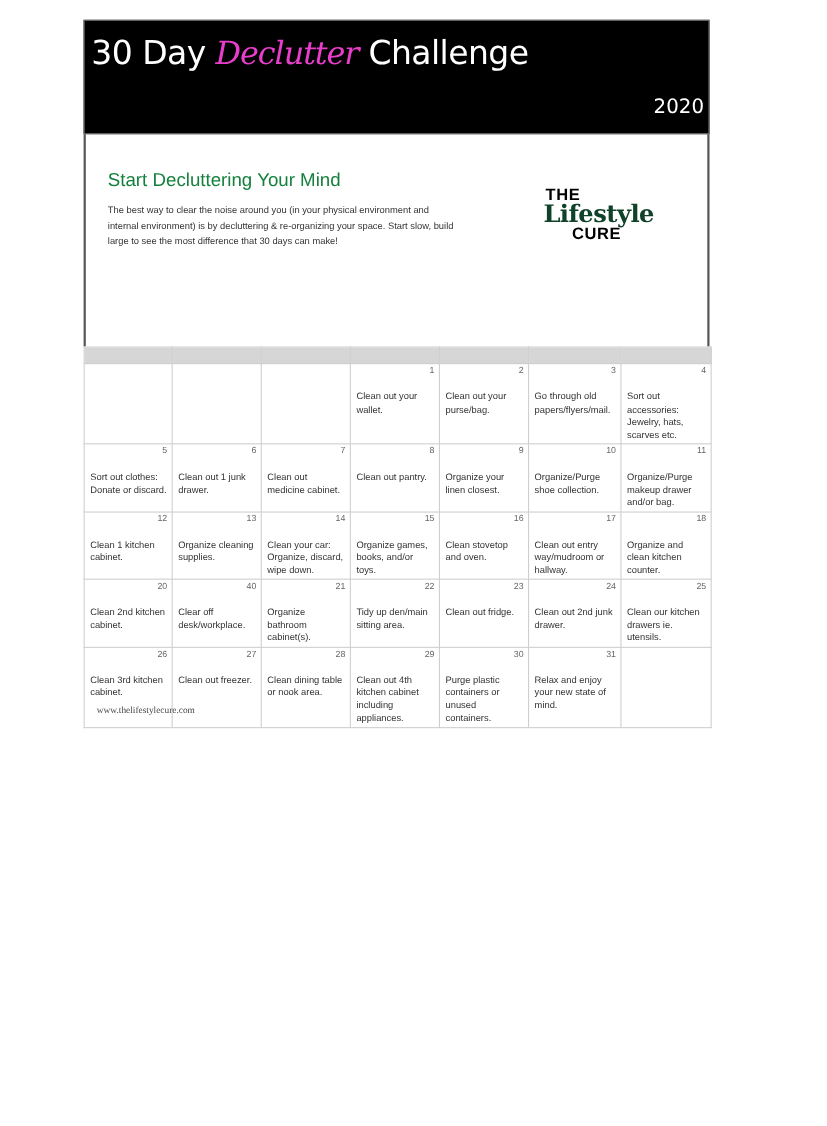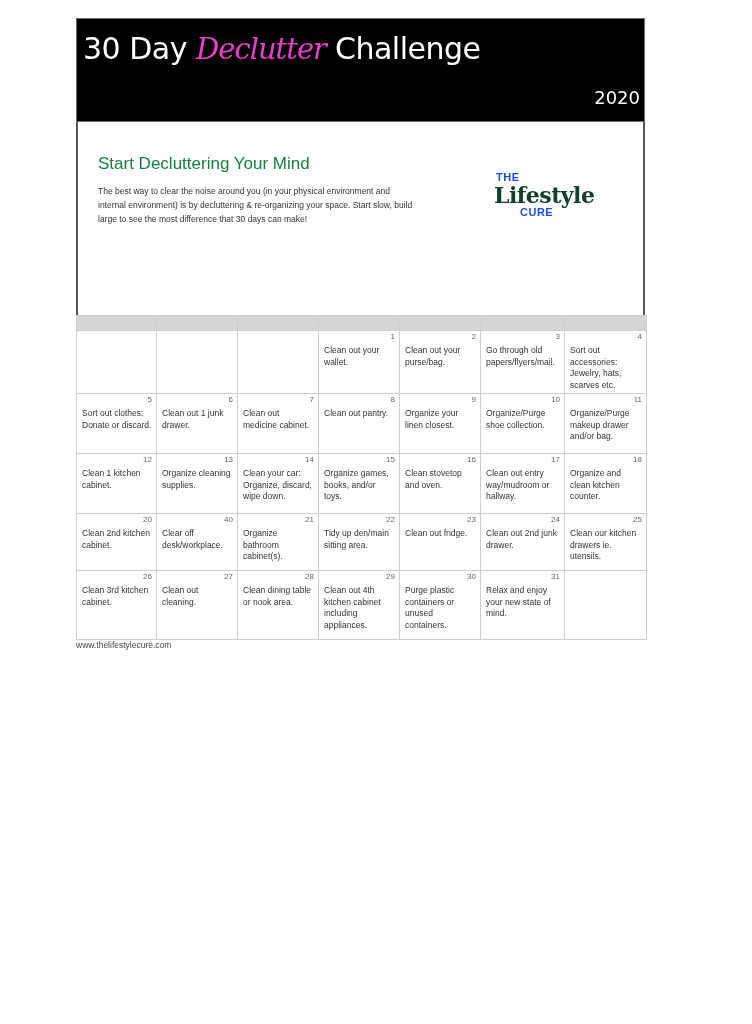--- a/index.html
+++ b/index.html
@@ -5,30 +5,30 @@
   html, body { margin:0; padding:0; background:#ffffff; }
   body { width:752px; height:1024px; position:relative; overflow:hidden; font-family:"DejaVu Sans", sans-serif; color:#222; }
   .banner { position:absolute; left:76px; top:18px; width:569px; height:104px; background:#000000; border:1px solid #6b6b6b; box-sizing:border-box; }
   .title { position:absolute; left:6px; top:12px; font-family:"DejaVu Sans", sans-serif; font-size:30px; color:#ffffff; letter-spacing:-0.5px; white-space:nowrap; }
   .title .script { font-family:"DejaVu Serif", serif; font-style:italic; color:#e83ecb; font-size:29px; letter-spacing:-1px; }
   .year { position:absolute; right:4px; top:68px; font-family:"DejaVu Sans", sans-serif; font-size:18px; color:#ffffff; }
   .intro { position:absolute; left:76px; top:122px; width:569px; height:193px; border-left:2px solid #555; border-right:2px solid #555; box-sizing:border-box; }
   .intro-heading { position:absolute; left:20px; top:32px; font-family:"Liberation Sans", sans-serif; font-size:17px; color:#15803d; }
   .intro-text { position:absolute; left:20px; top:62px; width:320px; font-family:"Liberation Sans", sans-serif; font-size:8.5px; line-height:14px; color:#333; }
   .logo { position:absolute; left:416px; top:48px; width:100px; text-align:left; }
-  .logo .the, .logo .cure { font-family:"Liberation Sans", sans-serif; color:#1d4ed8; font-size:11px; font-weight:bold; letter-spacing:0.5px; line-height:15px; }
+  .logo .the, .logo .cure { font-family:"Liberation Sans", sans-serif; color:#000000; font-size:15px; font-weight:bold; letter-spacing:0.5px; line-height:15px; }
   .logo .the { margin-left:2px; }
   .logo .cure { margin-left:26px; }
   .logo .main { font-family:"DejaVu Serif", serif; font-weight:bold; color:#0f4228; font-size:22px; line-height:20px; letter-spacing:-0.5px; }
   table.cal { position:absolute; left:76px; top:315px; width:570px; border-collapse:collapse; table-layout:fixed; font-family:"Liberation Sans", sans-serif; }
   table.cal th { background:#d6d6d6; height:14px; border:1px solid #cfcfcf; padding:0; }
   table.cal td { border:1px solid #cfcfcf; vertical-align:top; padding:1px 4px 2px 5px; font-size:8.5px; line-height:11.5px; color:#333; }
   .daynum { text-align:right; font-size:8px; line-height:9px; color:#666; height:9px; }
-  .task { margin-top:4px; }
-  .footer { position:absolute; left:76px; top:640px; font-family:Liberation Sans, sans-serif; font-size:8.5px; color:#444; }
+  .task { margin-top:14px; }
+  .footer { position:absolute; left:88px; top:640px; font-family:Liberation Serif, serif; font-size:8.5px; color:#444; }
 </style>
 </head>
 <body>
 
 <div class="banner">
   <div class="title"><span>30 Day </span><span class="script">Declutter</span><span> Challenge</span></div>
   <div class="year">2020</div>
 </div>
 
 <div class="intro">
@@ -183,21 +183,21 @@
           <div class="task">Clean our kitchen drawers ie. utensils.</div>
         </td>
     </tr>
     <tr style="height:69px">
       <td>
           <div class="daynum">26</div>
           <div class="task">Clean 3rd kitchen cabinet.</div>
         </td>
       <td>
           <div class="daynum">27</div>
-          <div class="task">Clean out cleaning.</div>
+          <div class="task">Clean out freezer.</div>
         </td>
       <td>
           <div class="daynum">28</div>
           <div class="task">Clean dining table or nook area.</div>
         </td>
       <td>
           <div class="daynum">29</div>
           <div class="task">Clean out 4th kitchen cabinet including appliances.</div>
         </td>
       <td>

